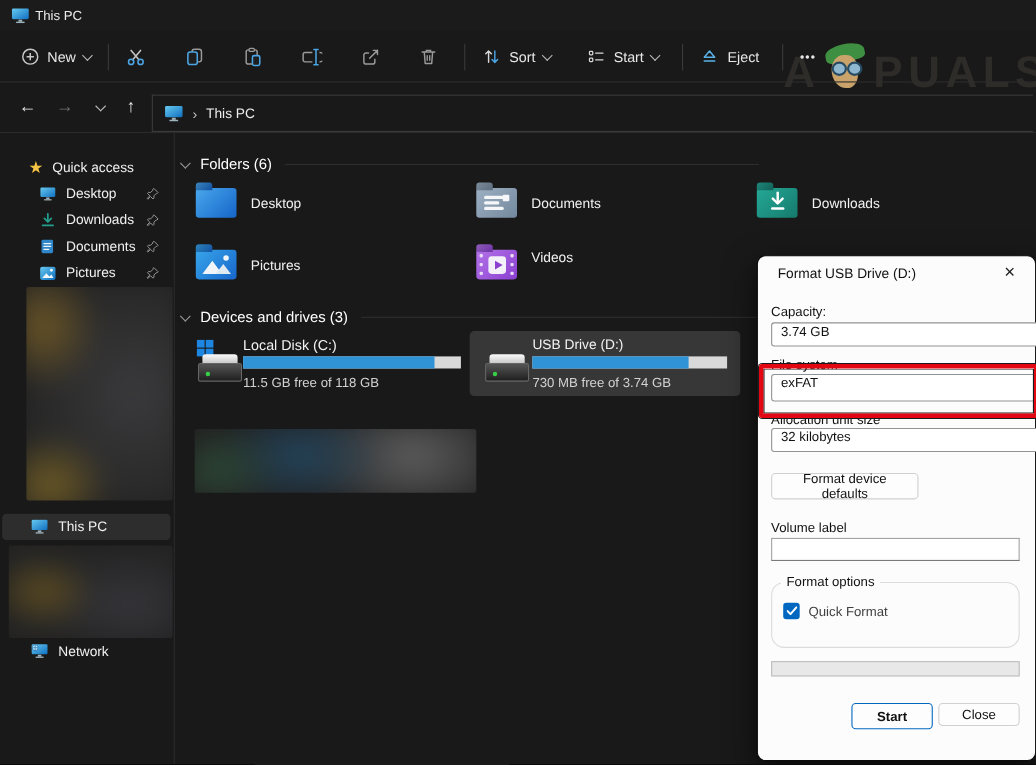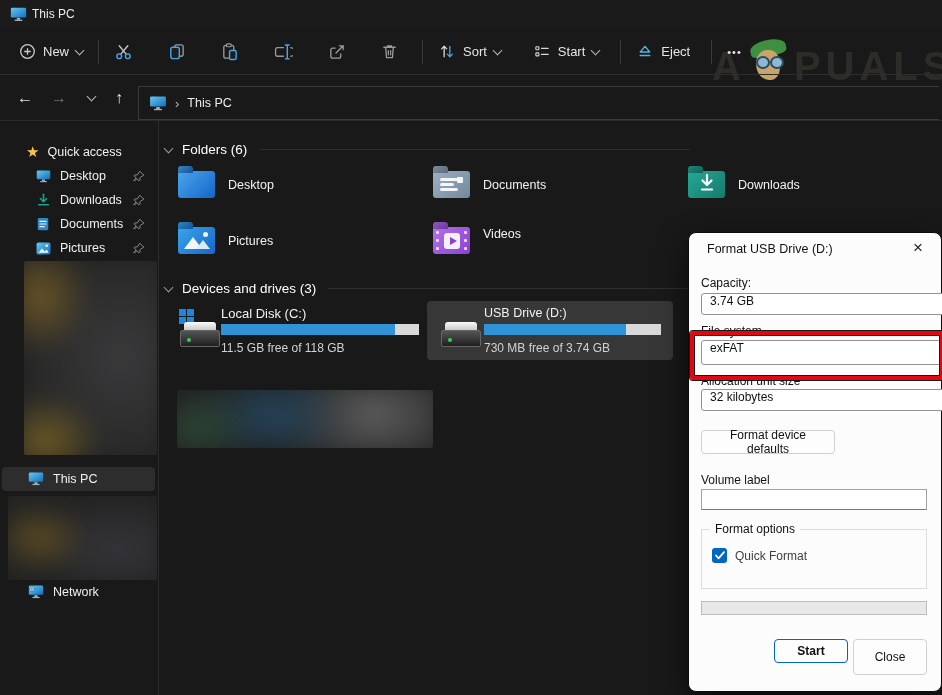--- a/index.html
+++ b/index.html
@@ -88,28 +88,28 @@
   #dialog .dclose{position:absolute;right:11px;top:3px;width:24px;height:24px;display:flex;align-items:center;justify-content:center;font-size:17px;color:#222;}
   .dlabel{position:absolute;left:12px;font-size:12px;color:#111;}
   .dselect{position:absolute;left:12px;width:260px;height:22px;background:#fff;border:1px solid #939393;border-radius:3px;
            display:flex;align-items:flex-start;padding-left:8px;box-sizing:border-box;font-size:12px;color:#111;}
   .dd-chev{position:absolute;right:9px;top:50%;width:6px;height:6px;border-right:1.4px solid #4a4a4a;border-bottom:1.4px solid #4a4a4a;transform:translateY(-65%) rotate(45deg);}
   .dbtn{position:absolute;background:#fdfdfd;border:1px solid #d0d0d0;border-radius:4px;font-size:12px;color:#111;
         display:flex;align-items:center;justify-content:center;box-sizing:border-box;}
   #redbox{position:absolute;left:1px;top:98px;width:246px;height:41px;border:4px solid #e30613;border-radius:3px;
           box-shadow:0 0 0 1px #1a1a1a, inset 0 0 0 1px #1a1a1a;z-index:12;pointer-events:none;}
   #volinput{position:absolute;left:12px;top:256px;width:226px;height:21px;border:1px solid #a2a2a2;border-bottom-color:#7a7a7a;background:#fff;box-sizing:border-box;font:12px "Liberation Sans",sans-serif;padding:0 6px;}
-  #groupbox{position:absolute;left:12px;top:296px;width:226px;height:60px;border:1px solid #dcdcdc;border-radius:0;box-sizing:border-box;}
+  #groupbox{position:absolute;left:12px;top:296px;width:226px;height:60px;border:1px solid #dcdcdc;border-radius:12px;box-sizing:border-box;}
   #groupbox .legend{position:absolute;left:8px;top:-8px;background:#fcfcfc;padding:0 5px;font-size:12px;color:#111;}
   .checkbox{position:absolute;left:10px;top:18px;width:15px;height:15px;background:#0067c0;border-radius:3px;display:flex;align-items:center;justify-content:center;}
   .checkbox svg{display:block;}
   #qf-label{position:absolute;left:33px;top:19px;font-size:12px;color:#404040;}
   #dprogress{position:absolute;left:12px;top:368px;width:226px;height:14px;background:#e8e8e8;border:1px solid #bdbdbd;box-sizing:border-box;}
   #btn-start{left:85px;top:406px;width:74px;height:24px;border:1.5px solid #0067c0;font-weight:bold;}
-  #btn-close{left:164px;top:406px;width:74px;height:36px;}
+  #btn-close{left:164px;top:406px;width:74px;height:21px;}
 </style>
 </head>
 <body>
 
 <div id="app">
 
   <svg width="0" height="0" style="position:absolute">
     <defs>
       <linearGradient id="mg" x1="0" y1="0" x2="1" y2="1">
         <stop offset="0" stop-color="#67c9f0"></stop>

